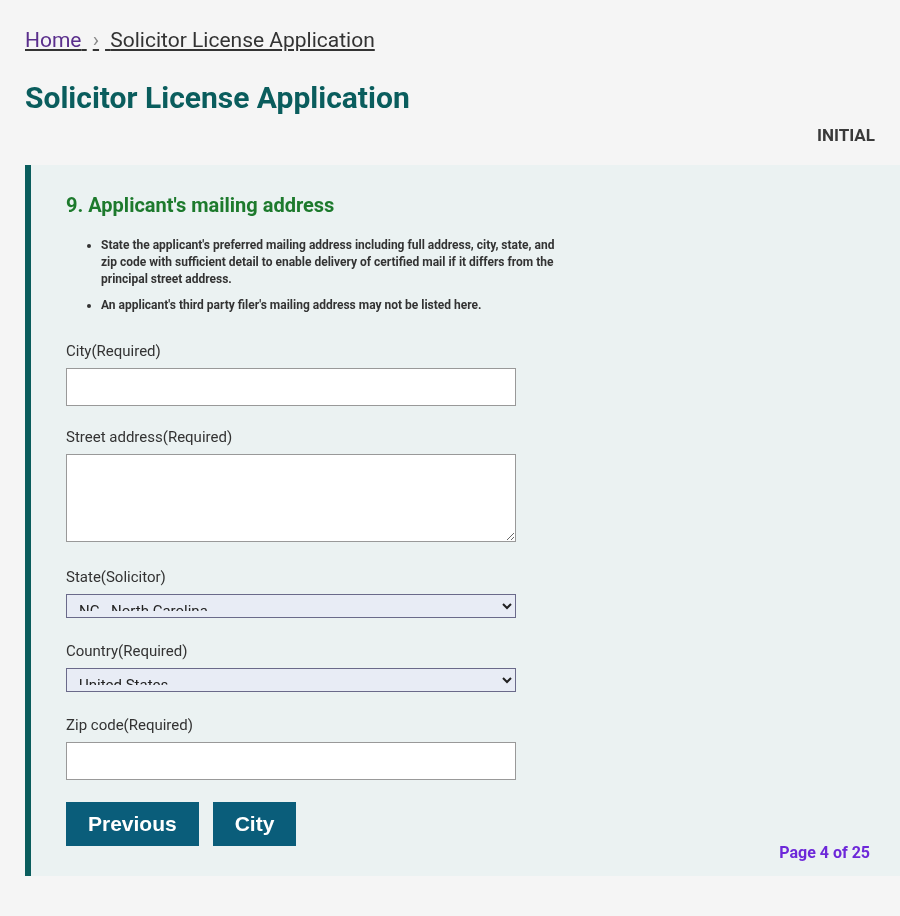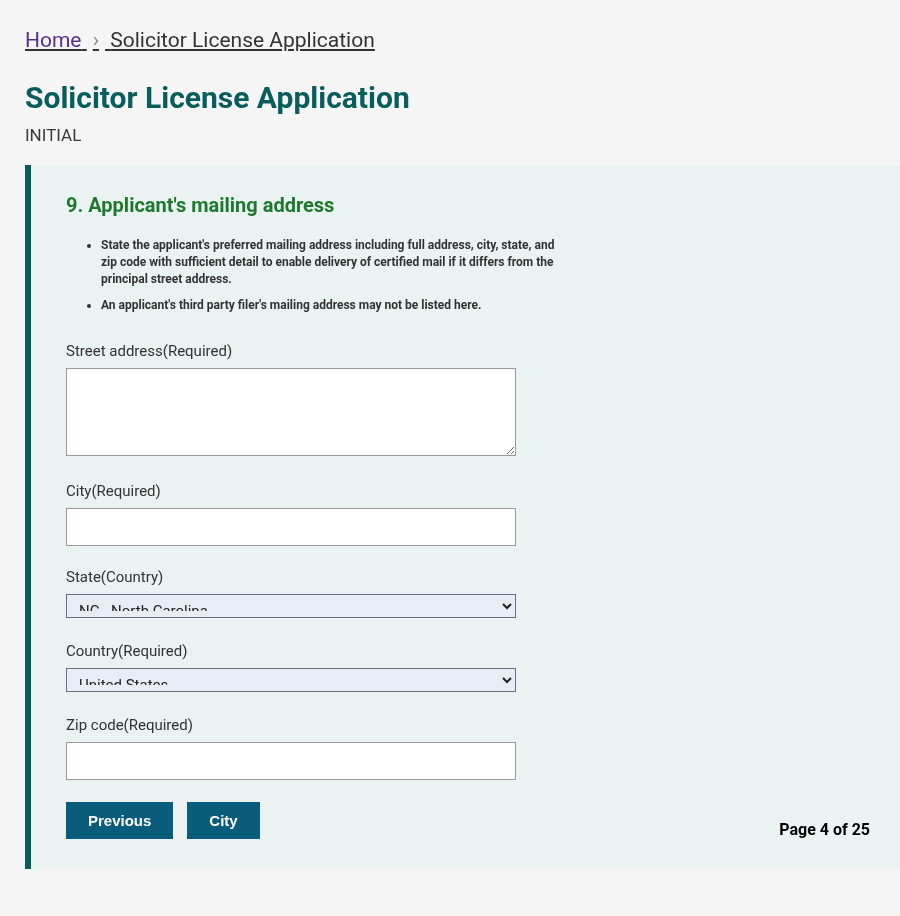--- a/index.html
+++ b/index.html
@@ -29,22 +29,23 @@
     }
     .page-title {
       padding: 0 25px 10px 25px;
       font-size: 30px;
       font-weight: 700;
       color: #0a5d5d;
     }
     .subtitle {
       padding: 0 25px 20px 25px;
       font-size: 17px;
-      font-weight: 400;
+      font-weight: 700;
       color: #3a3a3a;
+      text-align: right;
     }
     .panel {
       margin: 0 0 0 25px;
       background-color: #ebf2f2;
       border-left: 6px solid #0a5d5d;
       padding: 28px 35px 30px 35px;
       position: relative;
     }
     .section-title {
       font-size: 20px;
@@ -105,32 +106,32 @@
     }
     .button-row {
       margin-top: 20px;
     }
     .btn {
       display: inline-block;
       padding: 10px 22px;
       background-color: #0a5d7a;
       color: #fff;
       border: none;
-      font-size: 15px;
+      font-size: 21px;
       font-weight: 600;
       cursor: pointer;
       margin-right: 10px;
     }
     .page-indicator {
       position: absolute;
       right: 30px;
-      bottom: 30px;
+      bottom: 14px;
       font-size: 16px;
       font-weight: 700;
-      color: #000000;
+      color: #6d28d9;
     }
   </style>
 </head>
 <body>
 
 <div class="breadcrumb">
   <a href="#">Home</a>
   <span class="breadcrumb-sep">›</span>
   <span>Solicitor License Application</span>
 </div>
@@ -140,31 +141,31 @@
 
 <div class="panel">
   <h2 class="section-title">9. Applicant's mailing address</h2>
 
   <ul class="instructions">
     <li>State the applicant's preferred mailing address including full address, city, state, and zip code with sufficient detail to enable delivery of certified mail if it differs from the principal street address.</li>
     <li>An applicant's third party filer's mailing address may not be listed here.</li>
   </ul>
 
   <div class="form-group">
+    <label class="form-label">City(Required)</label>
+    <input type="text" class="form-control" value="" style="">
+  </div>
+
+  <div class="form-group">
     <label class="form-label">Street address(Required)</label>
     <textarea class="form-control" style=""></textarea>
   </div>
 
   <div class="form-group">
-    <label class="form-label">City(Required)</label>
-    <input type="text" class="form-control" value="" style="">
-  </div>
-
-  <div class="form-group">
-    <label class="form-label">State(Country)</label>
+    <label class="form-label">State(Solicitor)</label>
     <select class="form-control">
       <option>NC - North Carolina</option>
     </select>
   </div>
 
   <div class="form-group">
     <label class="form-label">Country(Required)</label>
     <select class="form-control">
       <option>United States</option>
     </select>

